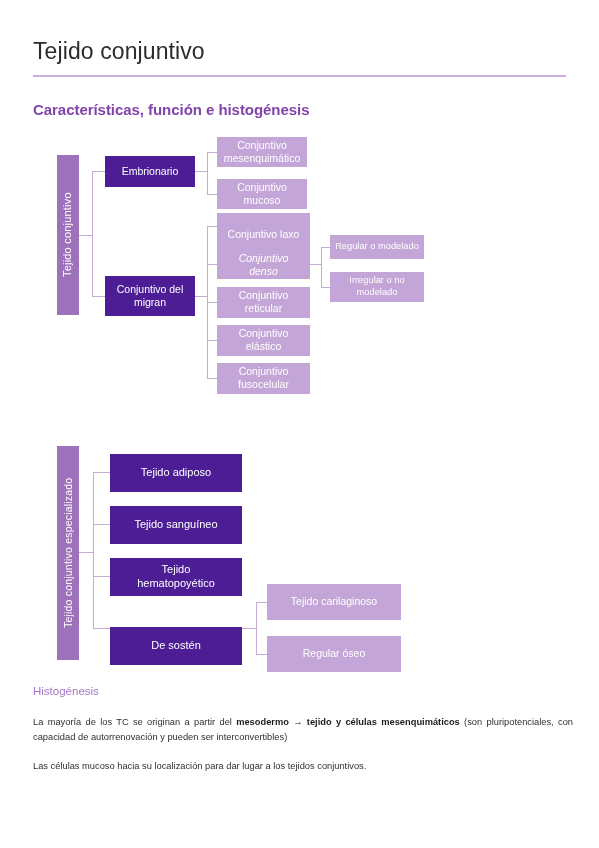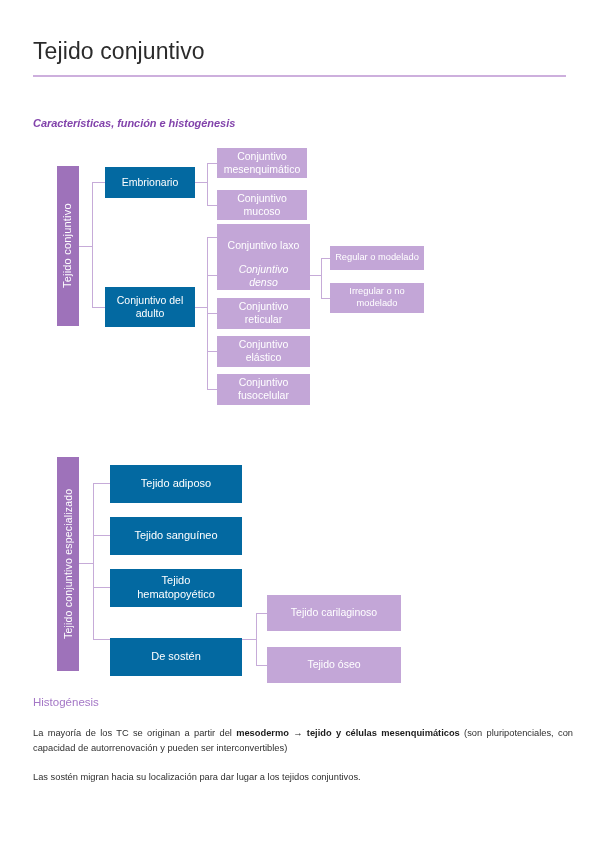--- a/index.html
+++ b/index.html
@@ -36,26 +36,25 @@
     line-height: 1.2;
   }
   .title-rule {
     margin-top: 9px;
     height: 2px;
     background: #cdafdd;
     width: 533px;
   }
 
   .heading-bold {
-    font-size: 11px;
+    font-size: 15px;
     font-weight: 700;
     color: #8243ab;
-    margin-top: 40px;
+    margin-top: 24px;
     letter-spacing: -0.05px;
-    font-style: italic;
   }
   .heading-sub {
     font-size: 11px;
     font-weight: 400;
     color: #ab7ccb;
     margin-top: 18px;
   }
 
   
   .diagram {
@@ -70,21 +69,21 @@
     display: flex;
     align-items: center;
     justify-content: center;
     text-align: center;
     color: #ffffff;
     font-size: 10.5px;
     line-height: 1.22;
     padding: 2px 10px;
     white-space: pre-line;
   }
-  .node.dark   { background: #0369a1; }
+  .node.dark   { background: #4c1d95; }
   .node.light  { background: #c3a6d7; }
   .node.root {
     background: #9e72ba;
     writing-mode: vertical-rl;
     transform: rotate(180deg);
     font-size: 11px;
     letter-spacing: 0.2px;
     padding: 0;
   }
   .node.overflow-text {
@@ -134,21 +133,21 @@
 
     <div class="ln h" style="left:46px; top:105px; width:13px;"></div>
 
     <div class="ln v" style="left:59px; top:41px; height:125px;"></div>
     <div class="ln h" style="left:59px; top:41px; width:13px;"></div>
     <div class="ln h" style="left:59px; top:166px; width:13px;"></div>
 
     <div class="node dark" style="left:72px; top:26px; width:90px; height:31px;">Embrionario</div>
 
     <div class="node dark" style="left:72px; top:146px; width:90px; height:40px;">Conjuntivo del
-adulto</div>
+migran</div>
 
     <div class="ln h" style="left:162px; top:41px; width:12px;"></div>
     <div class="ln v" style="left:174px; top:22px; height:42px;"></div>
     <div class="ln h" style="left:174px; top:22px; width:10px;"></div>
     <div class="ln h" style="left:174px; top:64px; width:10px;"></div>
 
     <div class="node light" style="left:184px; top:7px; width:90px; height:30px;">Conjuntivo
 mesenquimático</div>
     <div class="node light" style="left:184px; top:49px; width:90px; height:30px;">Conjuntivo
 mucoso</div>
@@ -196,22 +195,22 @@
     <div class="node dark" style="left:77px; top:119px; width:132px; height:38px; font-size:11px;">Tejido
 hematopoyético</div>
     <div class="node dark" style="left:77px; top:188px; width:132px; height:38px; font-size:11px;">De sostén</div>
 
     <div class="ln h" style="left:209px; top:189px; width:14px;"></div>
     <div class="ln v" style="left:223px; top:163px; height:52px;"></div>
     <div class="ln h" style="left:223px; top:163px; width:11px;"></div>
     <div class="ln h" style="left:223px; top:215px; width:11px;"></div>
 
     <div class="node light" style="left:234px; top:145px; width:134px; height:36px; font-size:10.5px;">Tejido carilaginoso</div>
-    <div class="node light" style="left:234px; top:197px; width:134px; height:36px; font-size:10.5px;">Tejido óseo</div>
+    <div class="node light" style="left:234px; top:197px; width:134px; height:36px; font-size:10.5px;">Regular óseo</div>
   </div>
 
   <div class="sec-heading">Histogénesis</div>
 
   <p class="para"><span>La mayoría de los TC se originan a partir del </span><b>mesodermo → tejido y células mesenquimáticos</b><span> (son pluripotenciales, con capacidad de autorrenovación y pueden ser interconvertibles)</span></p>
 
-  <p class="para second">Las sostén migran hacia su localización para dar lugar a los tejidos conjuntivos.</p>
+  <p class="para second">Las células mucoso hacia su localización para dar lugar a los tejidos conjuntivos.</p>
 
 </div>
 
 </body></html>

